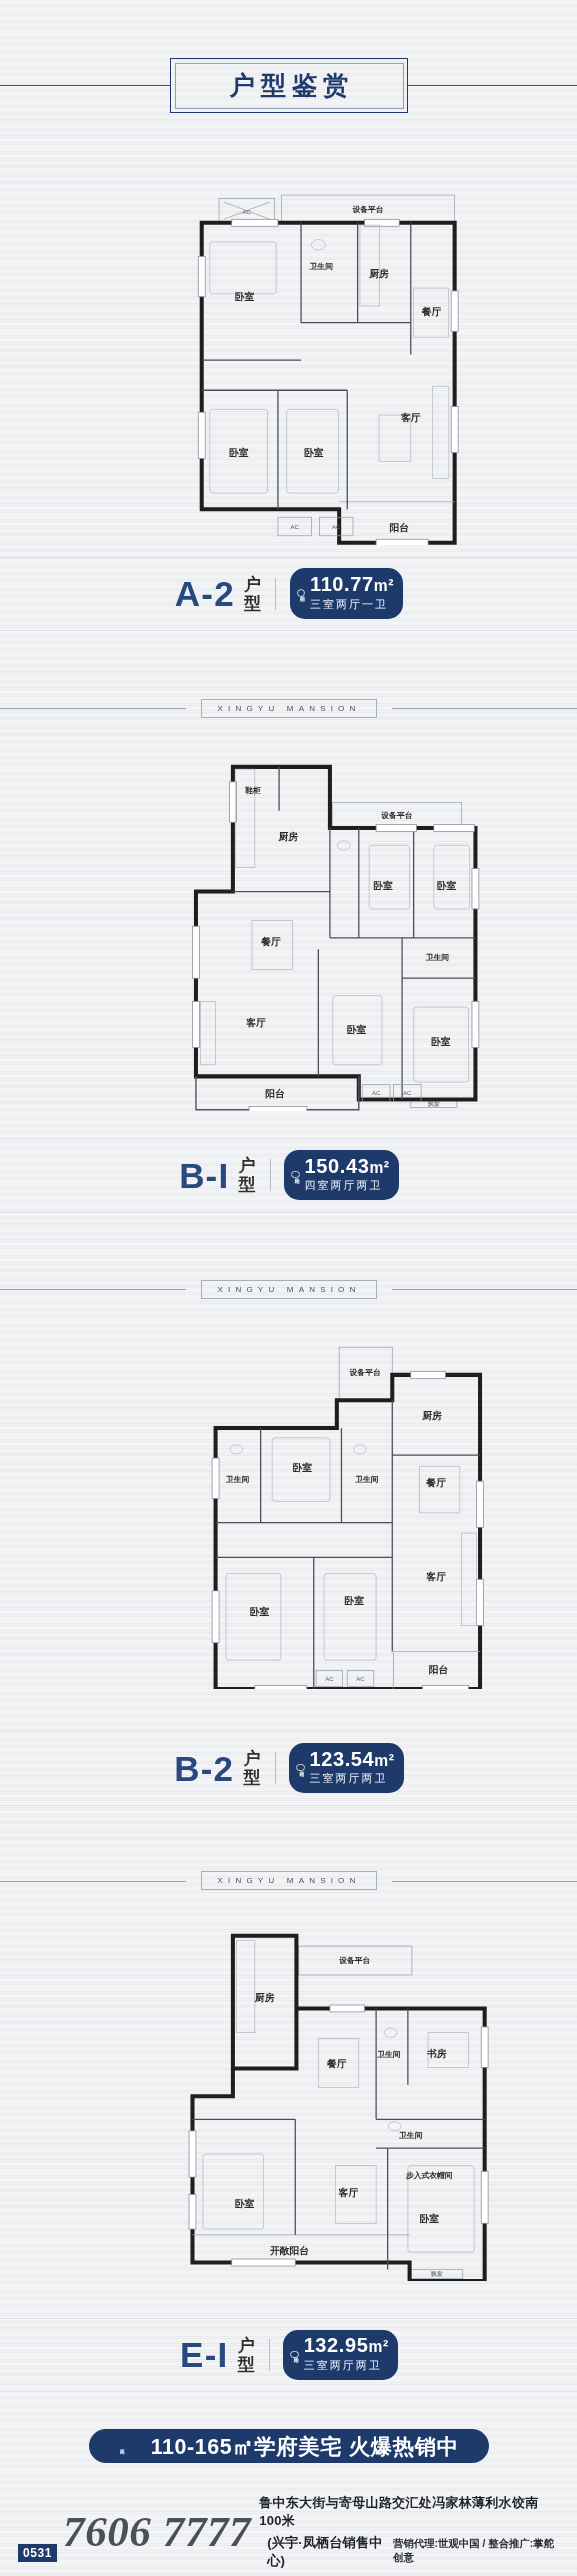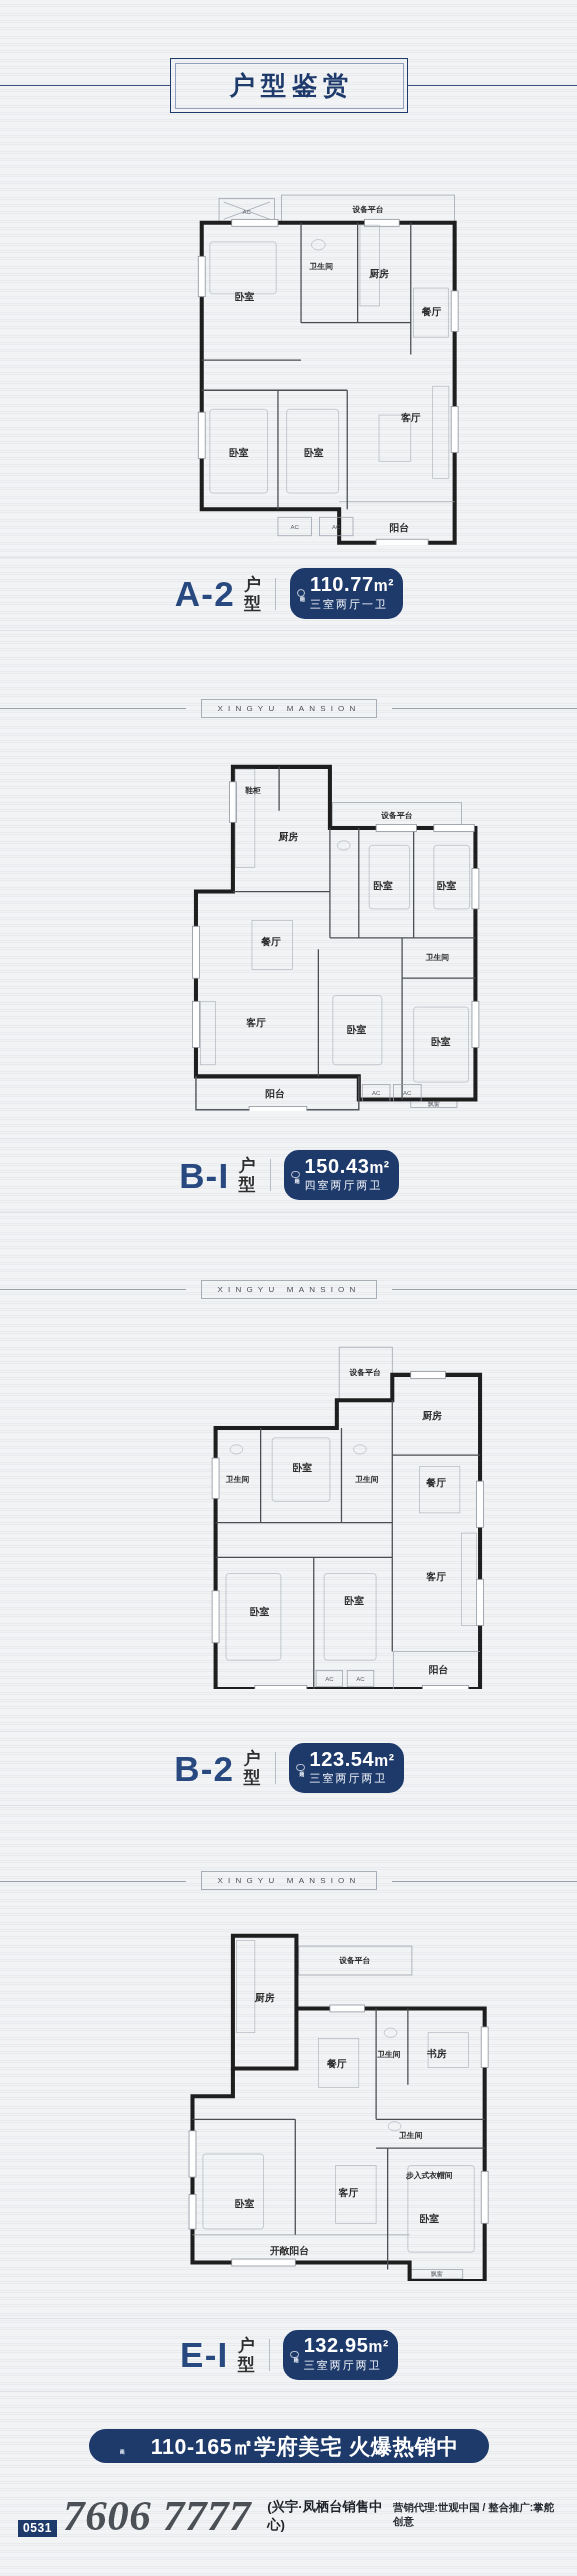--- a/index.html
+++ b/index.html
@@ -96,21 +96,21 @@
     font-size:4.6px;line-height:1;letter-spacing:0.6px;color:#dfe6f1;margin-right:2.9px;
   }
   .banner-text{font-size:21.4px;font-weight:bold;letter-spacing:0.6px;margin-left:24px;}
 
   
   .footer{
     margin-top:31px;display:flex;align-items:center;justify-content:center;
   }
   .area-code{
     background:var(--c-navy);color:#fff;font-size:12px;font-weight:bold;
-    padding:1.7px 5.2px;letter-spacing:0.6px;align-self:flex-end;
+    padding:1.7px 5.2px;letter-spacing:0.6px;align-self:flex-end;margin-bottom:8px;
   }
   .phone{
     font-family:"Liberation Serif","DejaVu Serif",serif;
     font-style:italic;font-weight:bold;font-size:43px;line-height:1;
     color:var(--c-phoneGray);margin:0 8px 0 5.8px;letter-spacing:0.6px;
   }
   .addr{display:flex;flex-direction:column;gap:3.5px;max-width:301px;}
   .addr-line1{font-size:13px;font-weight:bold;color:#1f2329;letter-spacing:0.3px;}
   .addr-line2{display:flex;align-items:baseline;gap:3.5px;}
   .addr-strong{font-size:13.3px;font-weight:bold;color:#1f2329;margin-left:8px;}
@@ -365,19 +365,20 @@
 
 <div class="banner" style="margin-top:37px;">
   <span class="banner-prefix">建面约</span>
   <span class="banner-text">110-165㎡学府美宅 火爆热销中</span>
 </div>
 
 <div class="footer">
   <span class="area-code">0531</span>
   <span class="phone">7606 7777</span>
   <span class="addr">
+    <span class="addr-line1">鲁中东大街与寄母山路交汇处冯家林薄利水饺南100米</span>
     <span class="addr-line2">
       <span class="addr-strong">(兴宇·凤栖台销售中心)</span>
       <span class="addr-rest">营销代理:世观中国 / 整合推广:掌舵创意</span>
     </span>
   </span>
 </div>
 
 
 </body></html>

